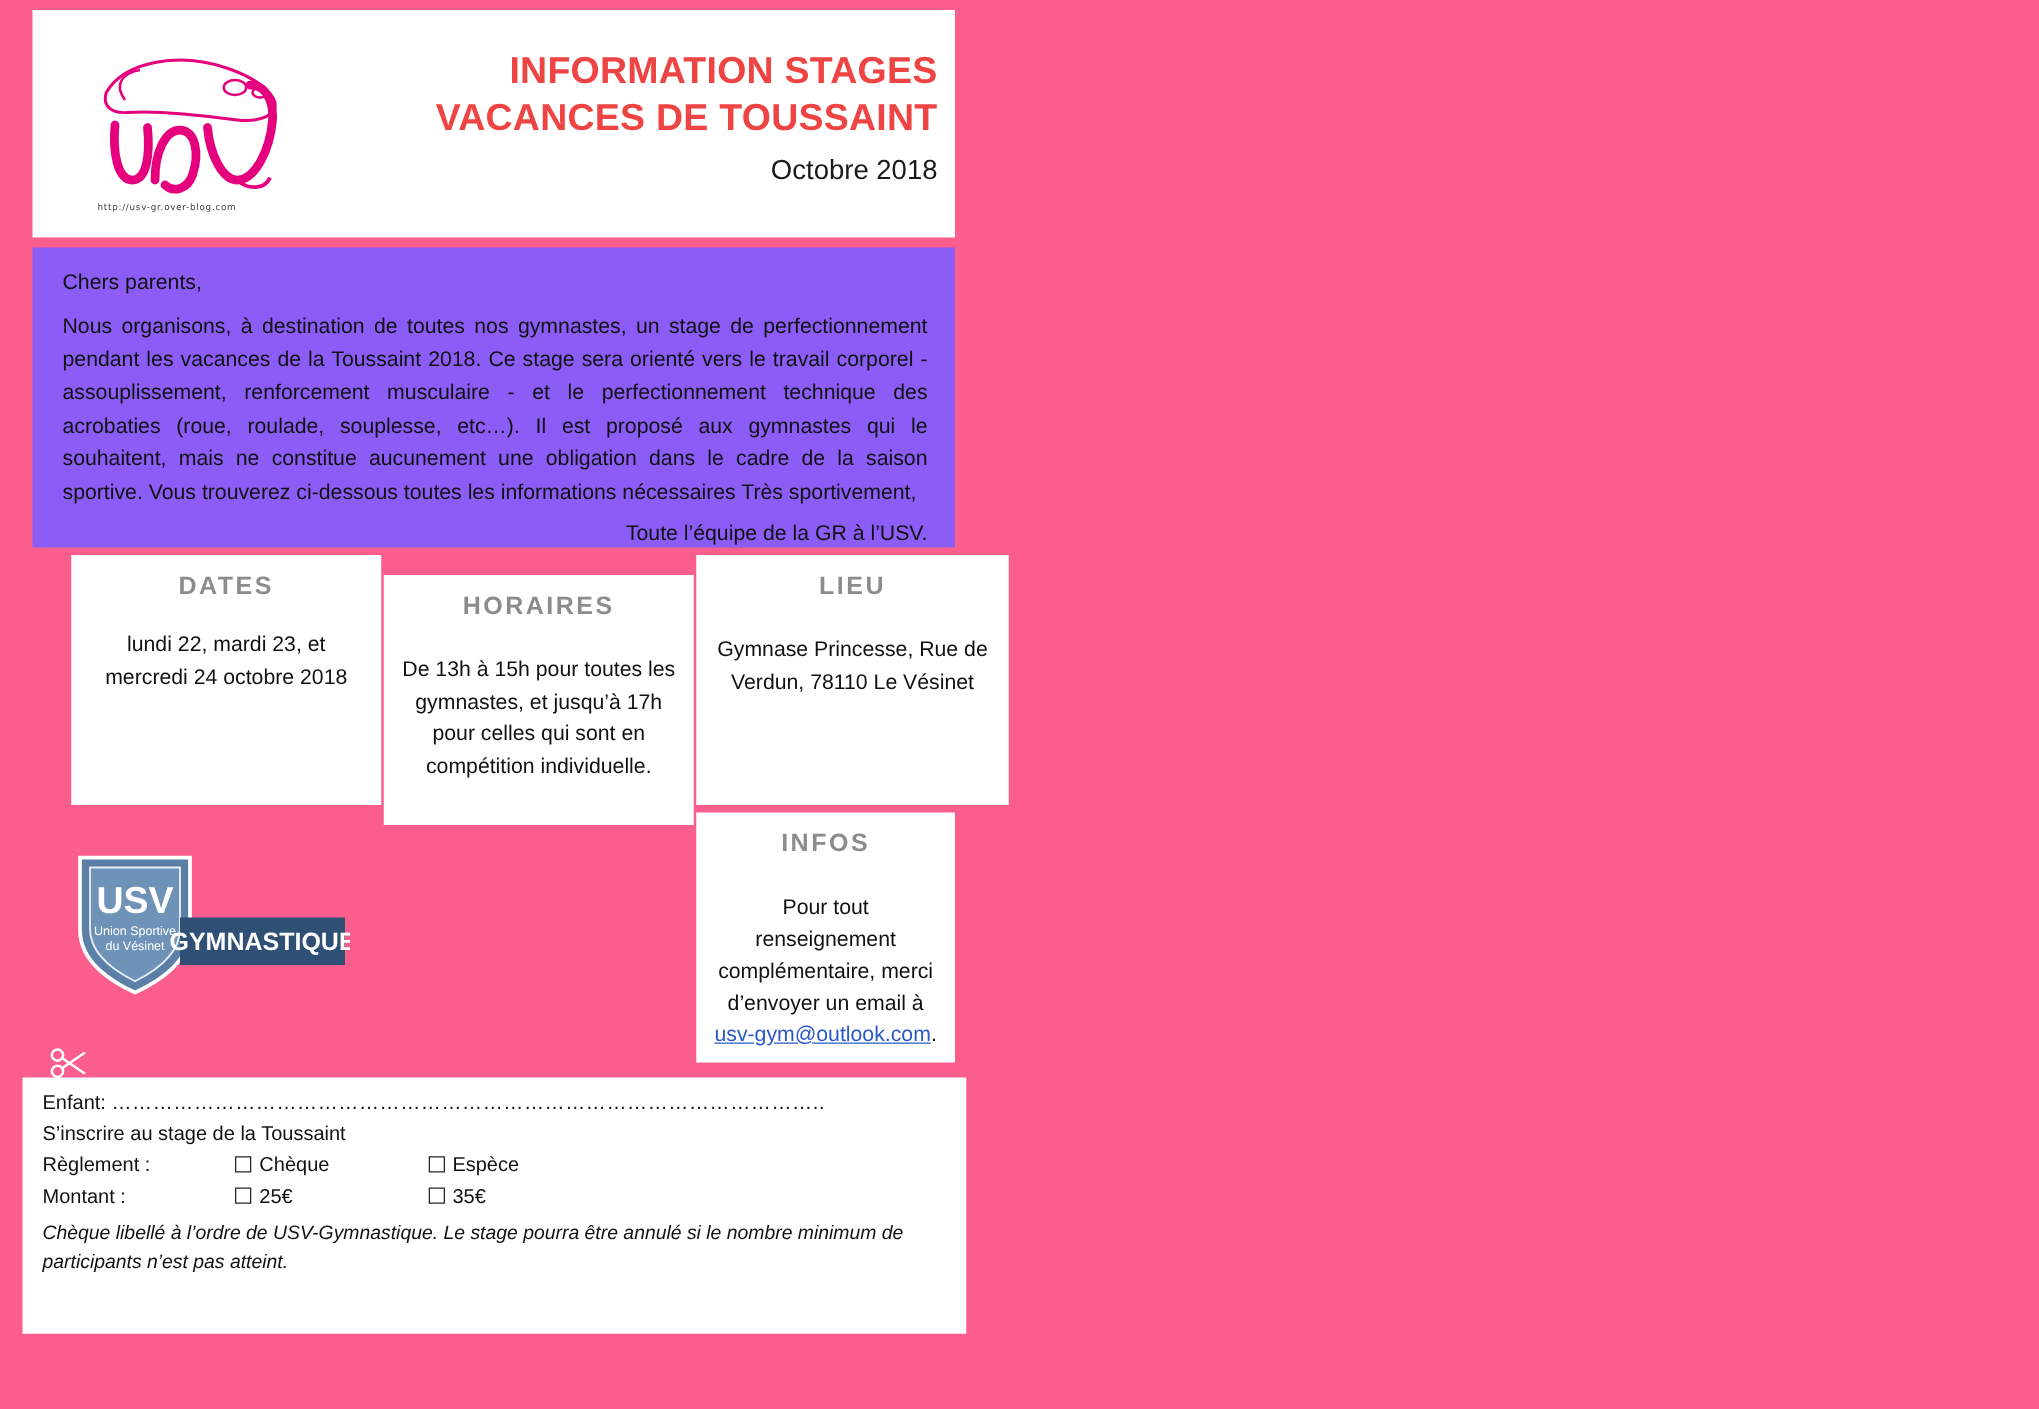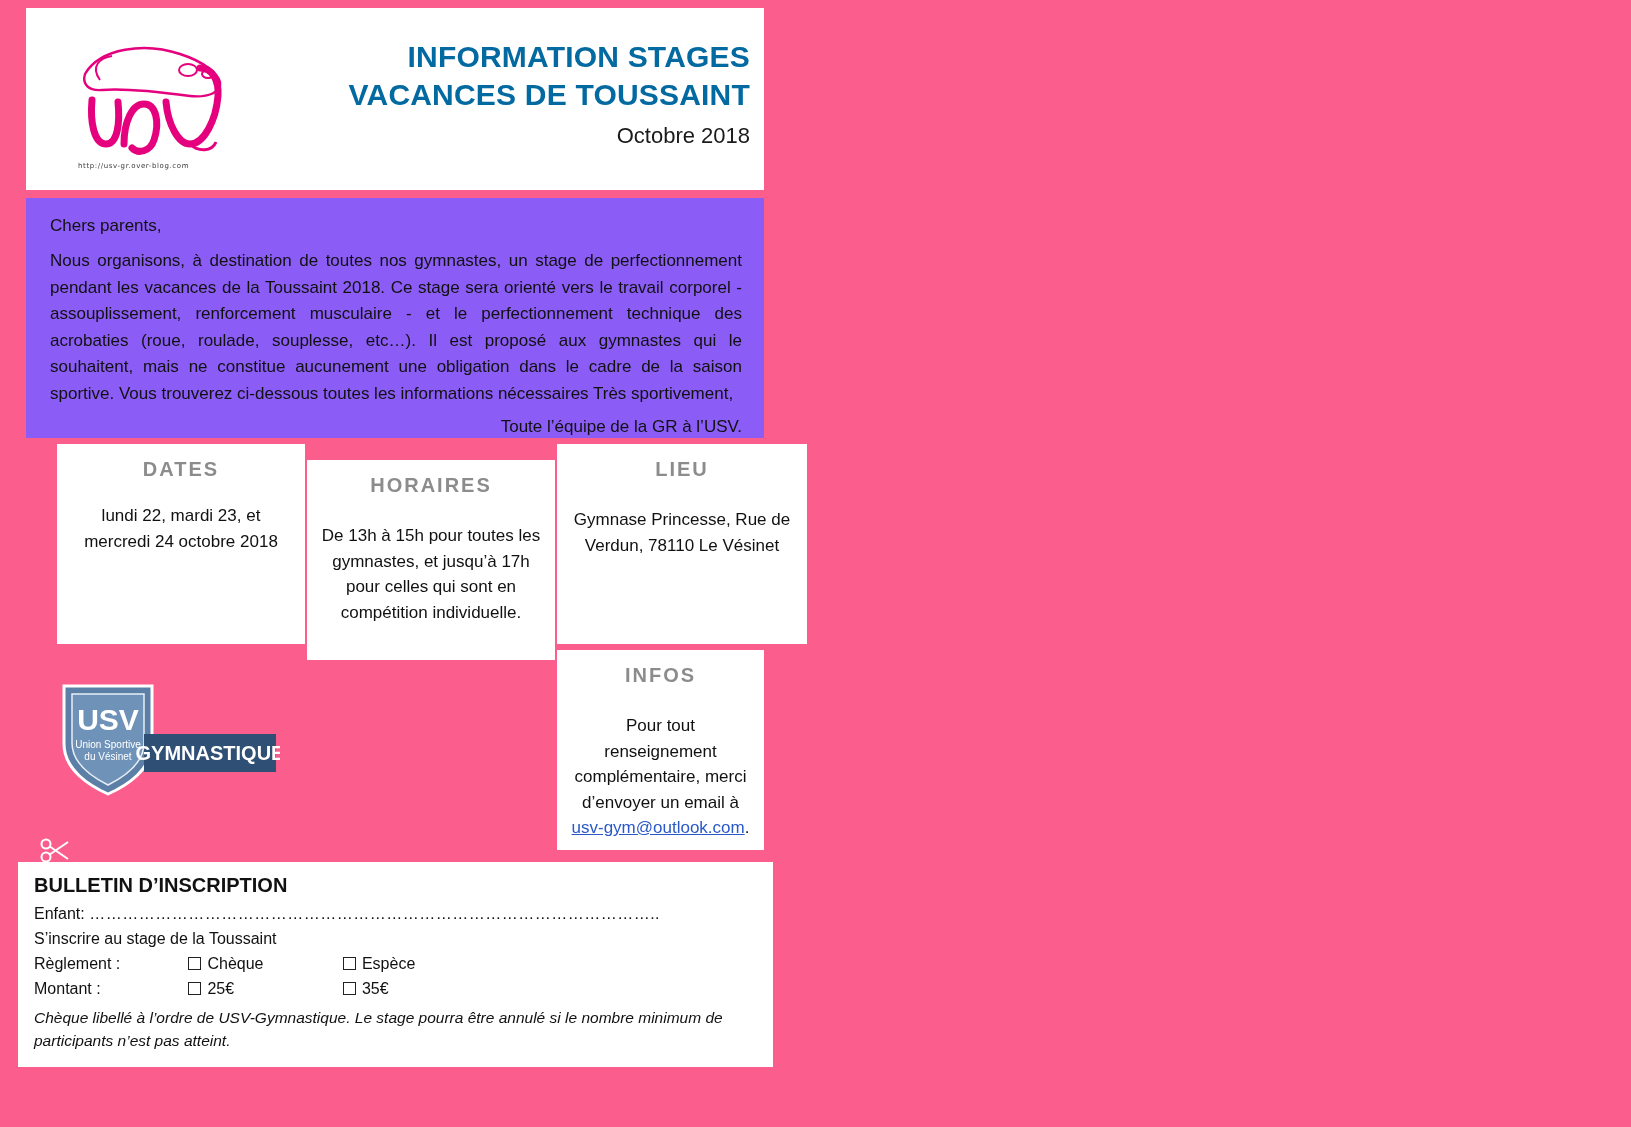--- a/index.html
+++ b/index.html
@@ -61,21 +61,21 @@
   .title-block {
     position: absolute;
     right: 14px;
     top: 30px;
     text-align: right;
     width: 520px;
   }
   .title-line {
     font-size: 30px;
     font-weight: bold;
-    color: #0369a1;
+    color: #ef4444;
     line-height: 1.28;
     letter-spacing: 0.2px;
   }
   .title-sub {
     font-size: 22px;
     color: #1a1a1a;
     margin-top: 8px;
   }
 
   
@@ -293,21 +293,20 @@
         <circle cx="6" cy="19" r="4.5" fill="none" stroke="#ffffff" stroke-width="2"></circle>
         <circle cx="6" cy="6" r="4.5" fill="none" stroke="#ffffff" stroke-width="2"></circle>
         <line x1="9" y1="17" x2="28" y2="4" stroke="#ffffff" stroke-width="2"></line>
         <line x1="9" y1="8" x2="28" y2="21" stroke="#ffffff" stroke-width="2"></line>
       </svg>
     </div>
 
   </div>
 
   <div class="bulletin">
-    <div class="bulletin-title">BULLETIN D’INSCRIPTION</div>
 
     <div class="bulletin-row">
       <span class="lbl">Enfant:</span>
       <span class="dots">…………………………………………………………………………………………..</span>
     </div>
 
     <div class="bulletin-row">S’inscrire au stage de la Toussaint</div>
 
     <div class="bulletin-row">
       <span class="lbl-w">Règlement :</span>

